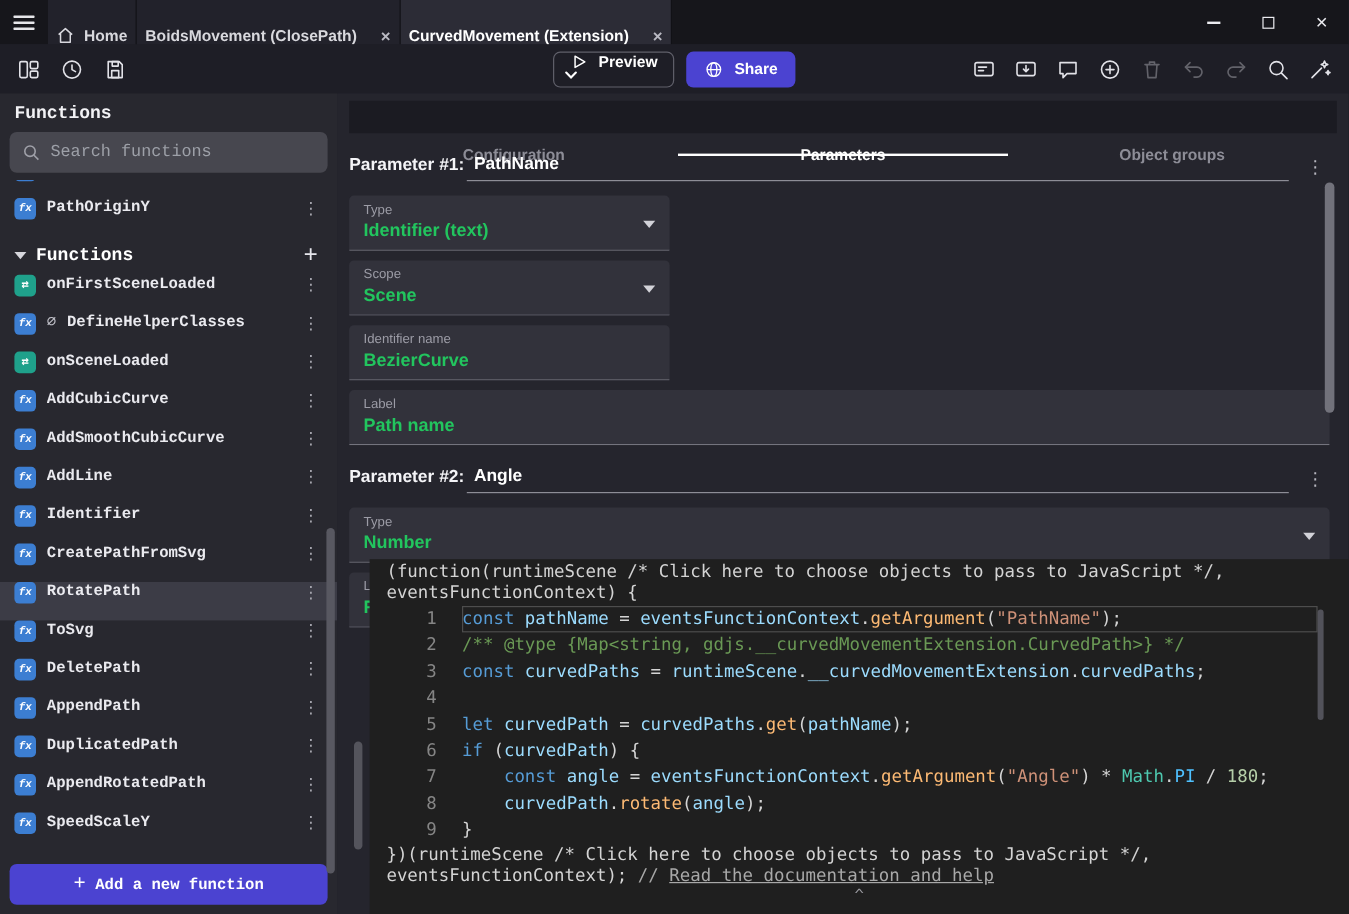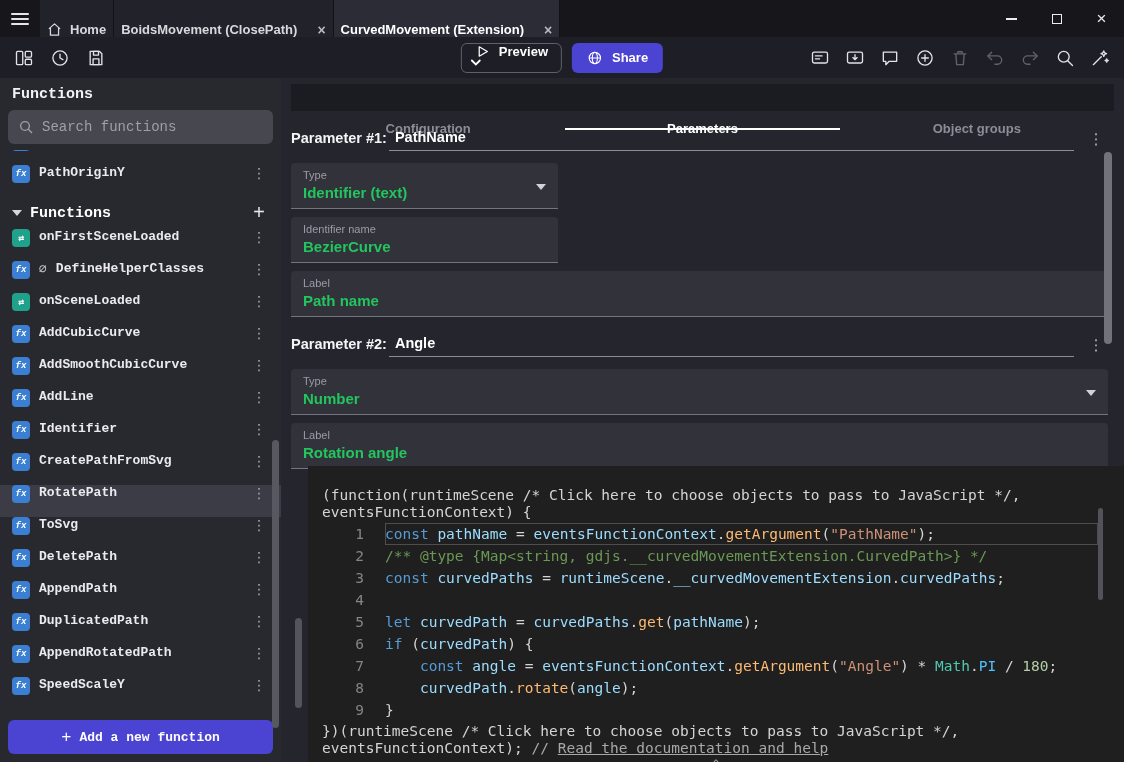--- a/index.html
+++ b/index.html
@@ -86,21 +86,21 @@
   .field-caption{font-size:11px;color:#9c9ca6;}
   .field-value{margin-top:3px;font-size:15px;font-weight:700;color:#22c55e;}
   .dd-arrow{position:absolute;right:12px;top:50%;margin-top:-2px;width:0;height:0;
        border-left:5px solid transparent;border-right:5px solid transparent;border-top:6px solid #d2d2d8;}
   .main-scrollbar{position:absolute;right:12px;top:74px;width:8px;height:192px;background:#72727b;border-radius:4px;}
   .left-scrollbar{position:absolute;left:14px;top:540px;width:7px;height:90px;background:#54545c;border-radius:4px;}
 
   
   .editor{position:absolute;left:27px;right:0;top:388px;bottom:0;background:#1f1f1f;overflow:hidden;
        font-family:"DejaVu Sans Mono",monospace;font-size:14.5px;color:#d4d4d4;}
-  .wrap-block{padding:21px 0 0 14px;}
+  .wrap-block{padding:3px 0 0 14px;}
   #editor-footer{padding-top:2px;}
   .wrap-line{line-height:17px;white-space:pre;}
   #editor-lines{margin-top:2px;}
   .code-line{display:flex;line-height:22px;white-space:pre;}
   .gutter{flex:0 0 77px;padding-right:21px;text-align:right;color:#858585;}
   .code-content{flex:1;min-height:22px;margin-right:26px;}
   .code-line.current .code-content{outline:1px solid #4d4d4d;outline-offset:-1px;}
   .fold-indicator{text-align:center;color:#9a9aa0;line-height:15px;font-size:13px;cursor:pointer;}
   .ed-scrollbar{position:absolute;right:21px;top:42px;width:5px;height:92px;background:#52525a;border-radius:3px;}
 
@@ -419,20 +419,25 @@
       <input type="text" class="param-name" value="PathName" style="">
       <span class="kebab">⋮</span>
     </div>
     <div class="param-fields">
               <div class="field w-third">
     <div class="field-caption">Type</div>
     <div class="field-value">Identifier (text)</div>
     <span class="dd-arrow"></span>
   </div>
               <div class="field w-third">
+    <div class="field-caption">Scope</div>
+    <div class="field-value">Scene</div>
+    <span class="dd-arrow"></span>
+  </div>
+              <div class="field w-third">
     <div class="field-caption">Identifier name</div>
     <div class="field-value">BezierCurve</div>
 
   </div>
               <div class="field w-full">
     <div class="field-caption">Label</div>
     <div class="field-value">Path name</div>
 
   </div>
             </div>

